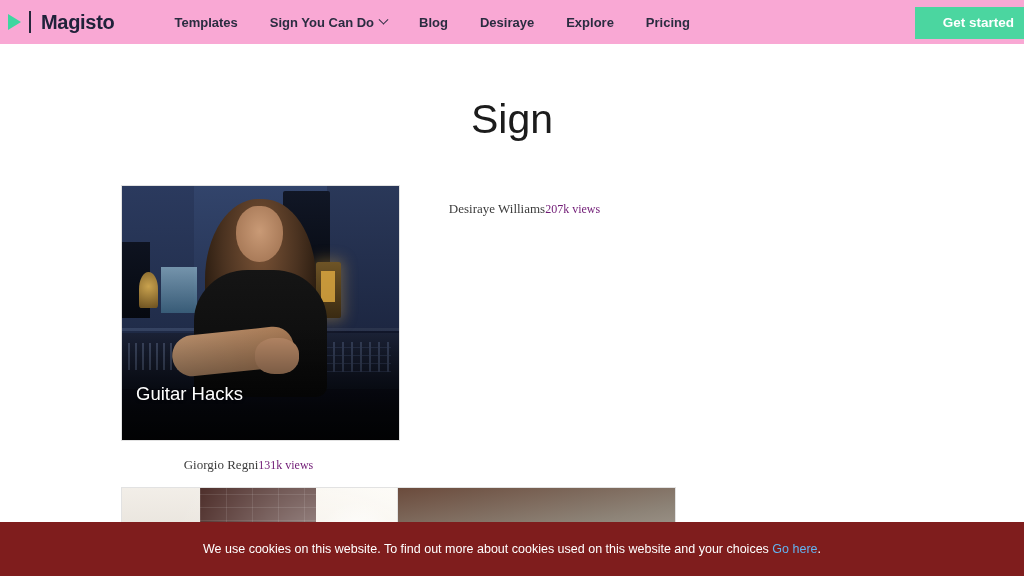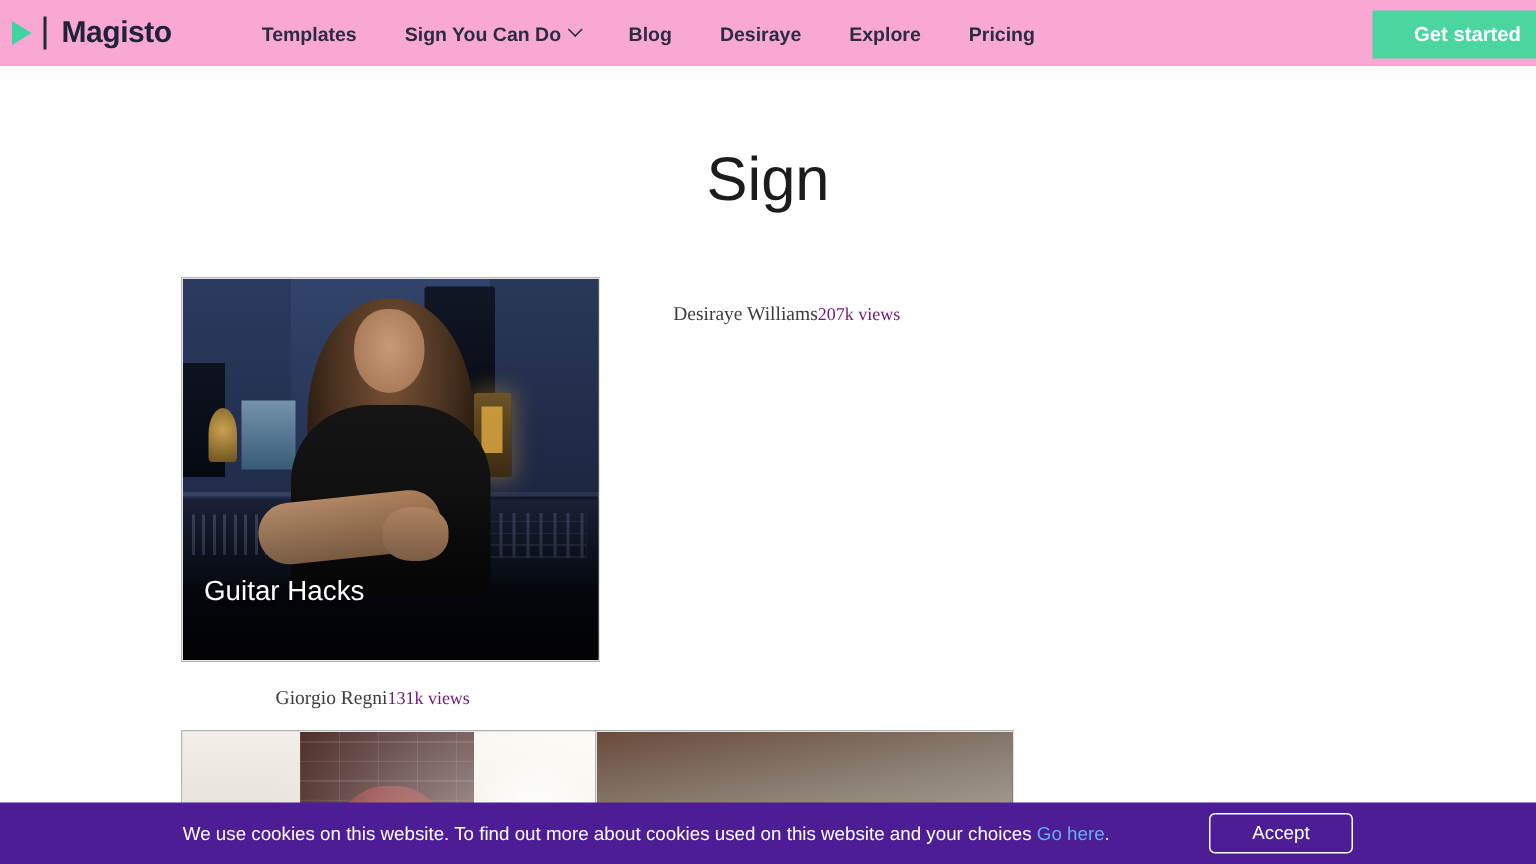--- a/index.html
+++ b/index.html
@@ -313,22 +313,22 @@
       background:linear-gradient(170deg,#6b4b3c 0%,#8d8377 22%,#d3d0cb 60%,#e8e6e2 100%); }
   .sc4 .bar { position:absolute; left:14%; top:22%; width:54%; height:10%;
       background:#6d6c6a; border-radius:2px; transform:rotate(-3deg); }
 
   
   .cookie-banner {
     position: absolute;
     left: 0;
     bottom: 0;
     width: 1024px;
-    height: 41px;
-    background: #4c1d95;
+    height: 54px;
+    background: #7f1d1d;
     display: flex;
     align-items: center;
     justify-content: center;
     gap: 66px;
     z-index: 40;
   }
 
   .cookie-text {
     font-size: 12.5px;
     color: #ffffff;
@@ -457,14 +457,13 @@
         </div>
     </div>
   </div>
 
 </div>
 
 <div class="cookie-banner">
   <div class="cookie-text">
     <span>We use cookies on this website. To find out more about cookies used on this website and your choices </span><a class="cookie-link">Go here</a><span>.</span>
   </div>
-  <button class="btn-accept">Accept</button>
 </div>
 
 </body></html>

